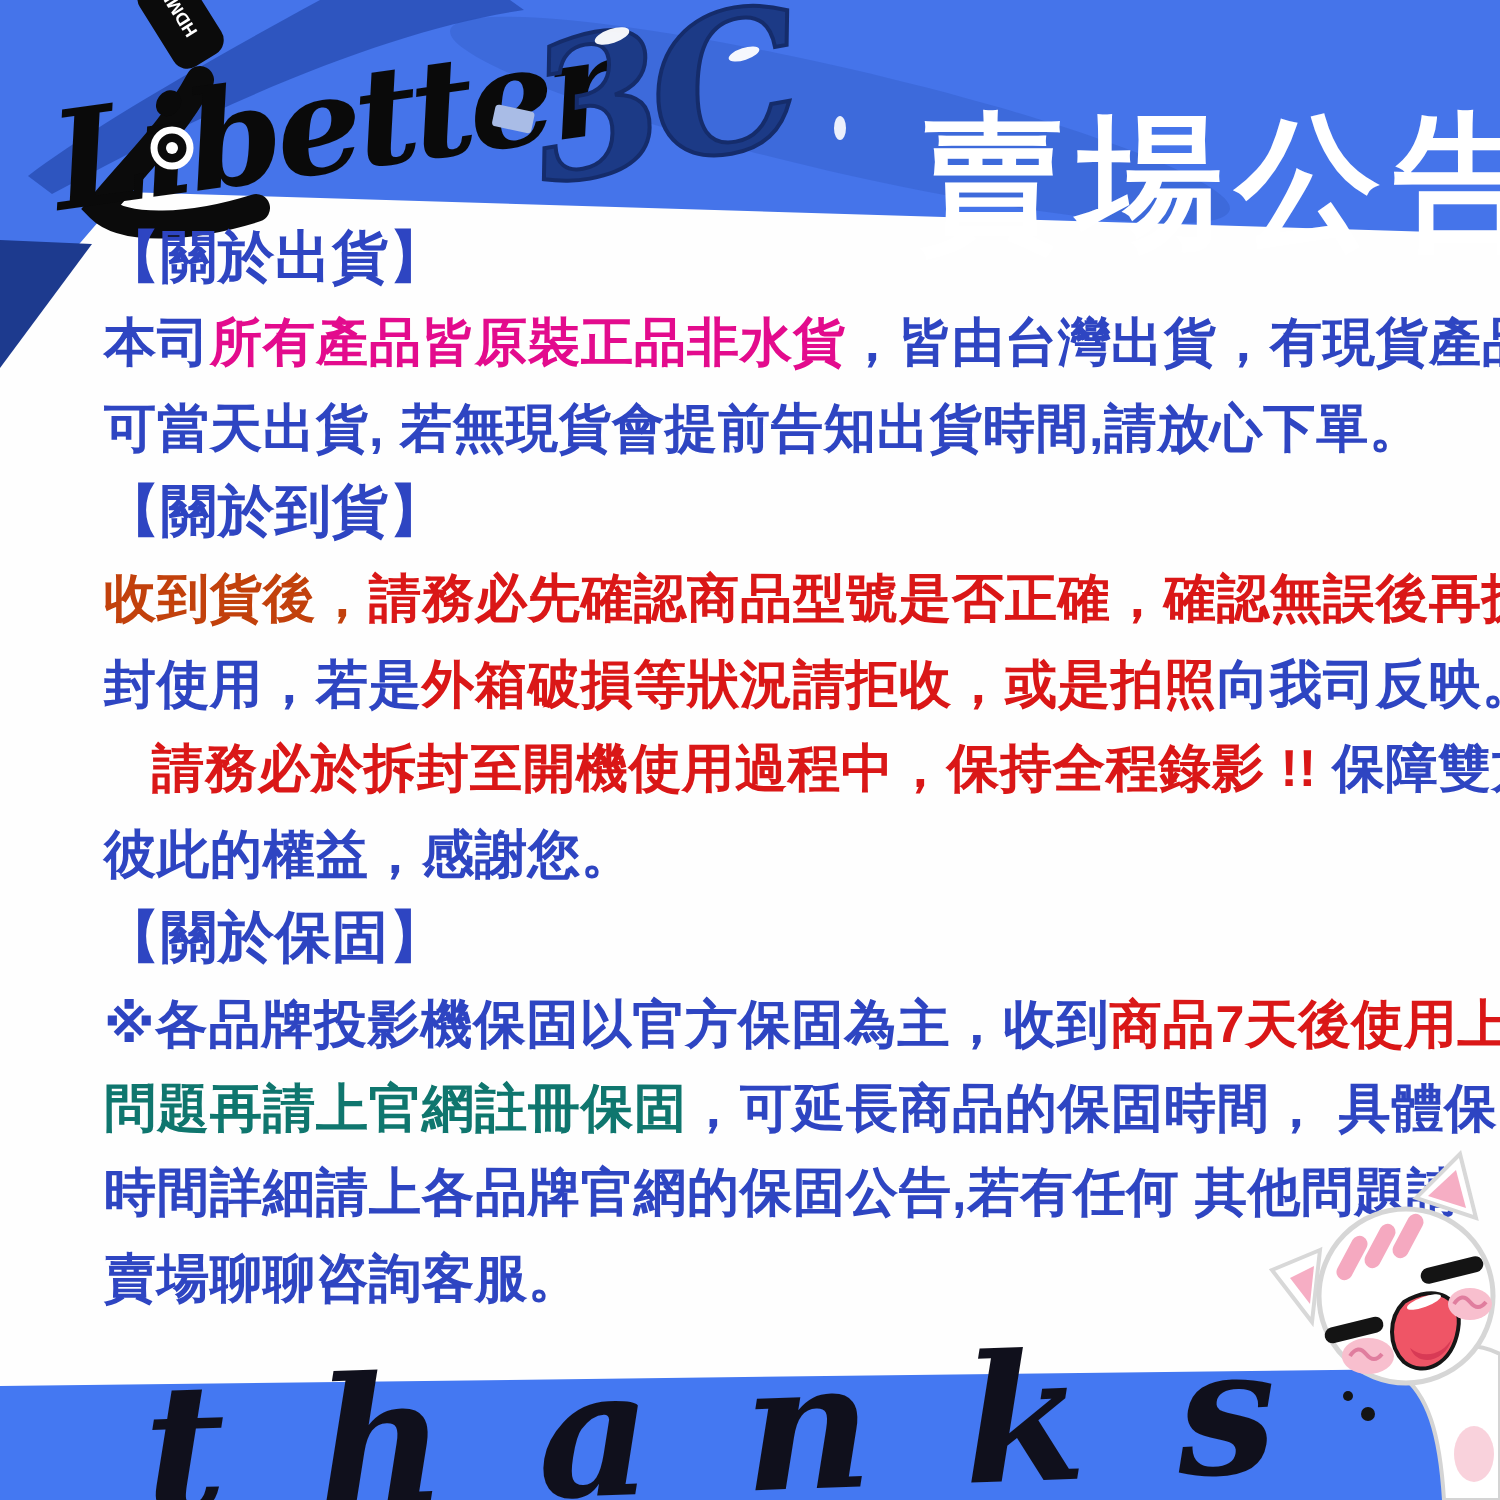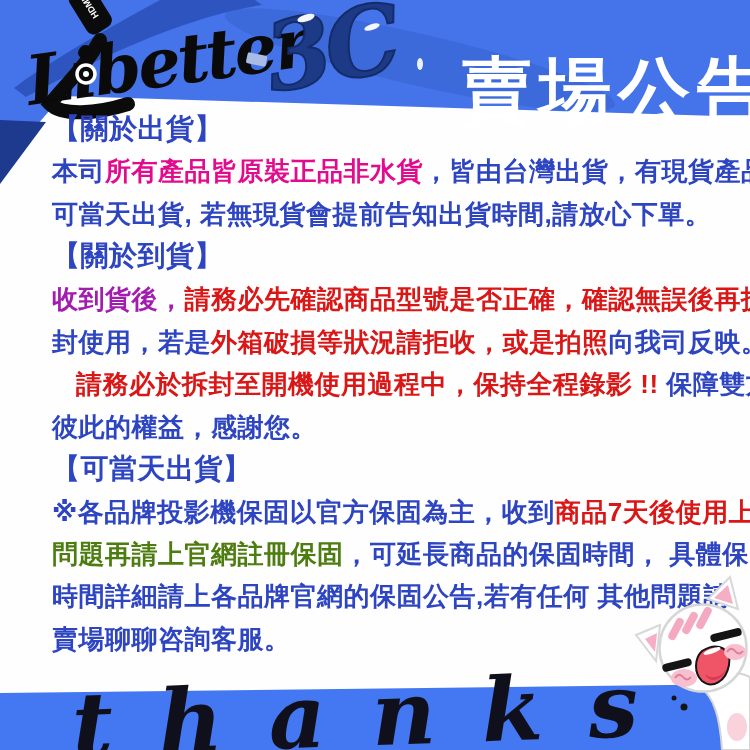--- a/index.html
+++ b/index.html
@@ -68,27 +68,27 @@
     </g>
   </svg>
 
   <div class="header-title">賣場公告</div>
 
   <div class="content">
       <div class="line hline"><span style="color: rgb(46, 69, 194);">【關於出貨】</span></div>
       <div class="line"><span style="color: rgb(46, 69, 194);">本司</span><span style="color: rgb(227, 11, 141);">所有產品皆原裝正品非水貨</span><span style="color: rgb(46, 69, 194);">，皆由台灣出貨，有現貨產品</span></div>
       <div class="line"><span style="color: rgb(46, 69, 194);">可當天出貨, 若無現貨會提前告知出貨時間,請放心下單。</span></div>
       <div class="line hline"><span style="color: rgb(46, 69, 194);">【關於到貨】</span></div>
-      <div class="line"><span style="color: #a21caf; font-family: Liberation Serif, serif;">收到貨後，</span><span style="color: rgb(218, 23, 23);">請務必先確認商品型號是否正確，確認無誤後再拆</span></div>
+      <div class="line"><span style="color: #c2410c; font-family: Liberation Serif, serif;">收到貨後，</span><span style="color: rgb(218, 23, 23);">請務必先確認商品型號是否正確，確認無誤後再拆</span></div>
       <div class="line"><span style="color: rgb(46, 69, 194);">封使用，若是</span><span style="color: rgb(218, 23, 23);">外箱破損等狀況請拒收，或是拍照</span><span style="color: rgb(46, 69, 194);">向我司反映。</span></div>
       <div class="line"><span style="color: rgb(218, 23, 23); padding-left: 24px;">請務必於拆封至開機使用過程中，保持全程錄影 !! </span><span style="color: rgb(46, 69, 194);">保障雙方</span></div>
       <div class="line"><span style="color: rgb(46, 69, 194);">彼此的權益，感謝您。</span></div>
-      <div class="line hline"><span style="color: rgb(46, 69, 194);">【可當天出貨】</span></div>
+      <div class="line hline"><span style="color: rgb(46, 69, 194);">【關於保固】</span></div>
       <div class="line"><span style="color: rgb(46, 69, 194);">※各品牌投影機保固以官方保固為主，收到</span><span style="color: rgb(218, 23, 23);">商品7天後使用上無</span></div>
-      <div class="line"><span style="color: #4d7c0f; text-align: right;">問題再請上官網註冊保固</span><span style="color: rgb(46, 69, 194);">，可延長商品的保固時間， 具體保固</span></div>
+      <div class="line"><span style="color: #0f766e; text-align: right;">問題再請上官網註冊保固</span><span style="color: rgb(46, 69, 194);">，可延長商品的保固時間， 具體保固</span></div>
       <div class="line"><span style="color: rgb(46, 69, 194);">時間詳細請上各品牌官網的保固公告,若有任何 其他問題請</span></div>
       <div class="line"><span style="color: rgb(46, 69, 194);">賣場聊聊咨詢客服。</span></div>
     </div>
 
   <div class="band"></div>
 
   <div class="thanks">thanks</div>
 
   <svg class="cat" width="150" height="185" viewBox="0 0 150 185">
 

